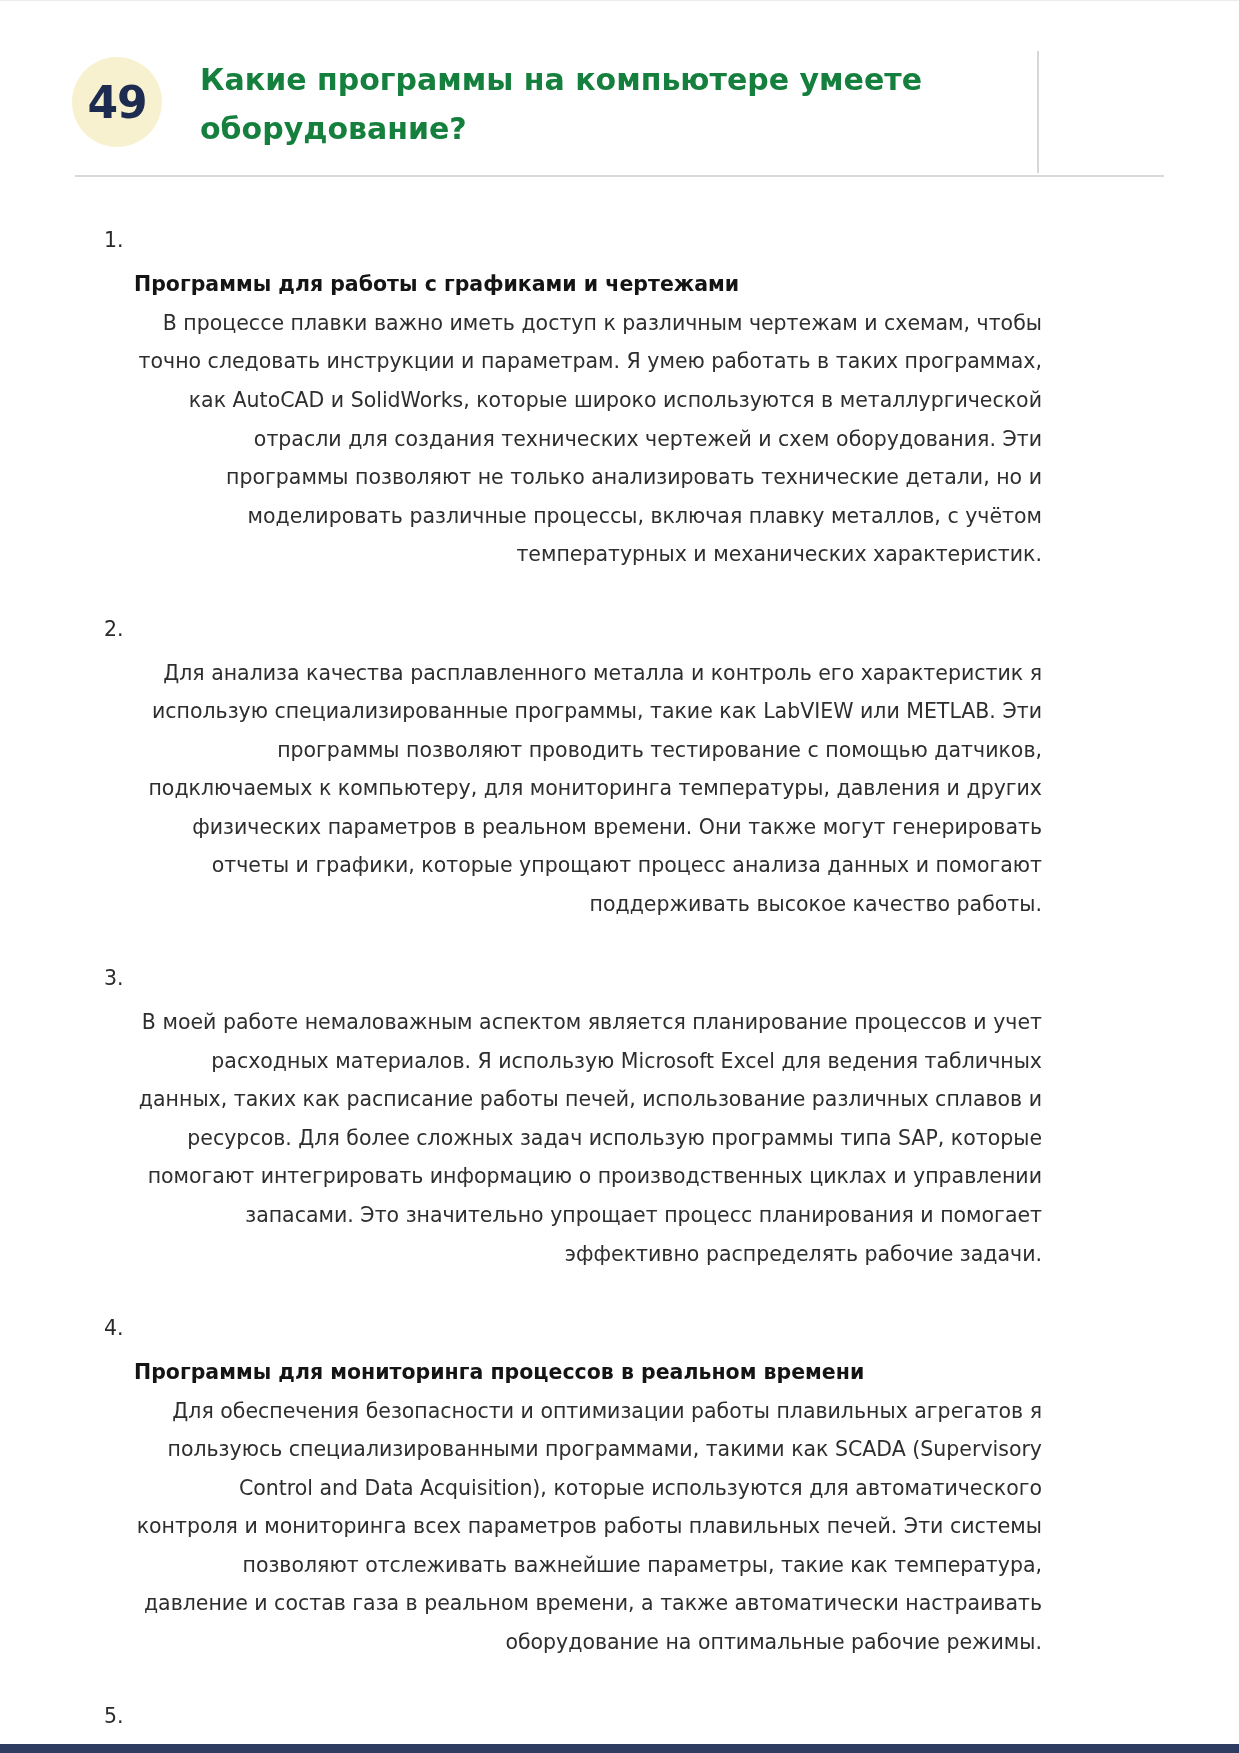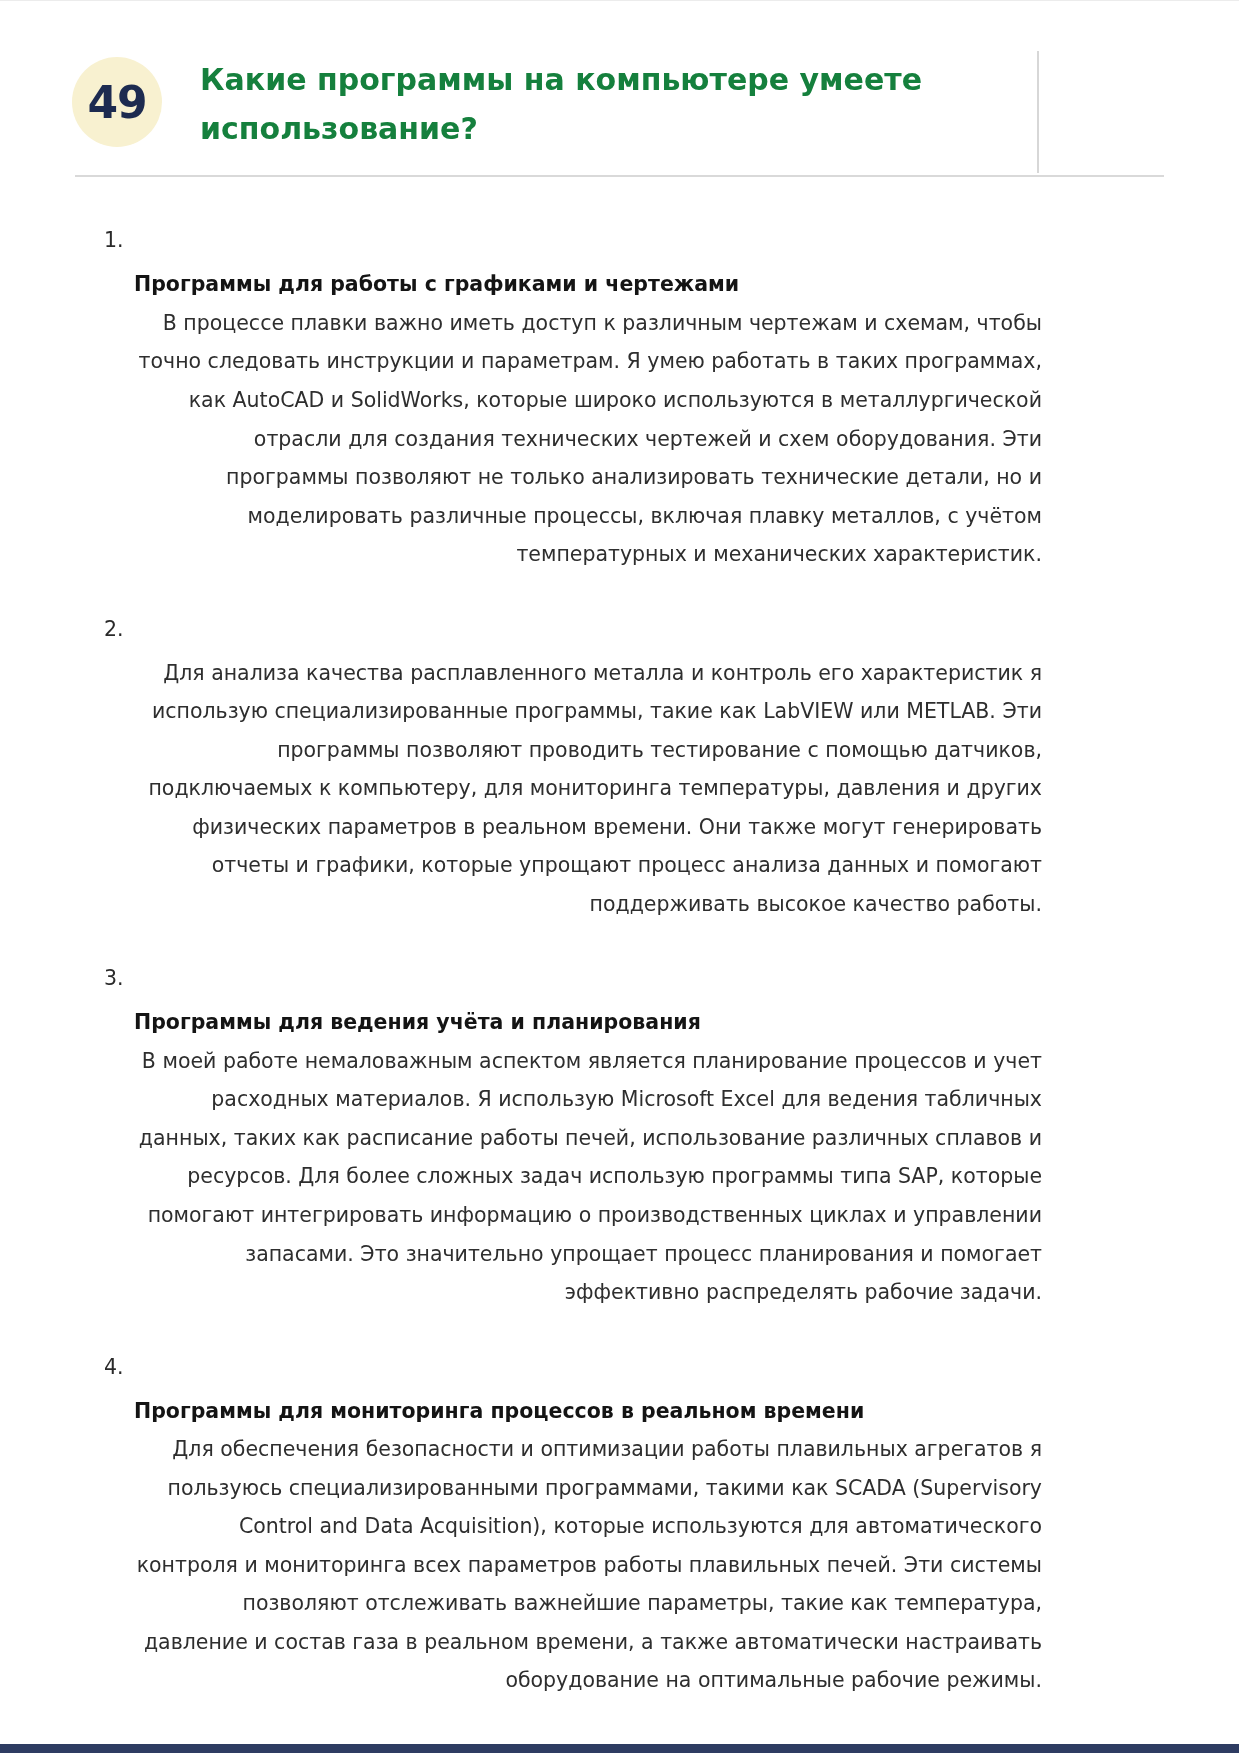--- a/index.html
+++ b/index.html
@@ -108,21 +108,21 @@
 </style>
 </head>
 <body>
 
 <div class="page">
 
   <div class="header">
     <div class="badge">49</div>
     <h1 class="title">
       <span class="title-line">Какие программы на компьютере умеете</span>
-      <span class="title-line">использование?</span>
+      <span class="title-line">оборудование?</span>
     </h1>
   </div>
 
   <div class="header-right-rule"></div>
   <div class="divider"></div>
 
   <div class="content">
 
     <div class="item">
       <div class="item-number">1.</div>
@@ -135,21 +135,20 @@
     <div class="item">
       <div class="item-number">2.</div>
       <div class="item-text">
         <div class="item-body">Для анализа качества расплавленного металла и контроль его характеристик я использую специализированные программы, такие как LabVIEW или METLAB. Эти программы позволяют проводить тестирование с помощью датчиков, подключаемых к компьютеру, для мониторинга температуры, давления и других физических параметров в реальном времени. Они также могут генерировать отчеты и графики, которые упрощают процесс анализа данных и помогают поддерживать высокое качество работы.</div>
       </div>
     </div>
 
     <div class="item">
       <div class="item-number">3.</div>
       <div class="item-text">
-        <div class="item-heading">Программы для ведения учёта и планирования</div>
         <div class="item-body">В моей работе немаловажным аспектом является планирование процессов и учет расходных материалов. Я использую Microsoft Excel для ведения табличных данных, таких как расписание работы печей, использование различных сплавов и ресурсов. Для более сложных задач использую программы типа SAP, которые помогают интегрировать информацию о производственных циклах и управлении запасами. Это значительно упрощает процесс планирования и помогает эффективно распределять рабочие задачи.</div>
       </div>
     </div>
 
     <div class="item">
       <div class="item-number">4.</div>
       <div class="item-text">
         <div class="item-heading">Программы для мониторинга процессов в реальном времени</div>
         <div class="item-body">Для обеспечения безопасности и оптимизации работы плавильных агрегатов я пользуюсь специализированными программами, такими как SCADA (Supervisory Control and Data Acquisition), которые используются для автоматического контроля и мониторинга всех параметров работы плавильных печей. Эти системы позволяют отслеживать важнейшие параметры, такие как температура, давление и состав газа в реальном времени, а также автоматически настраивать оборудование на оптимальные рабочие режимы.</div>
       </div>

